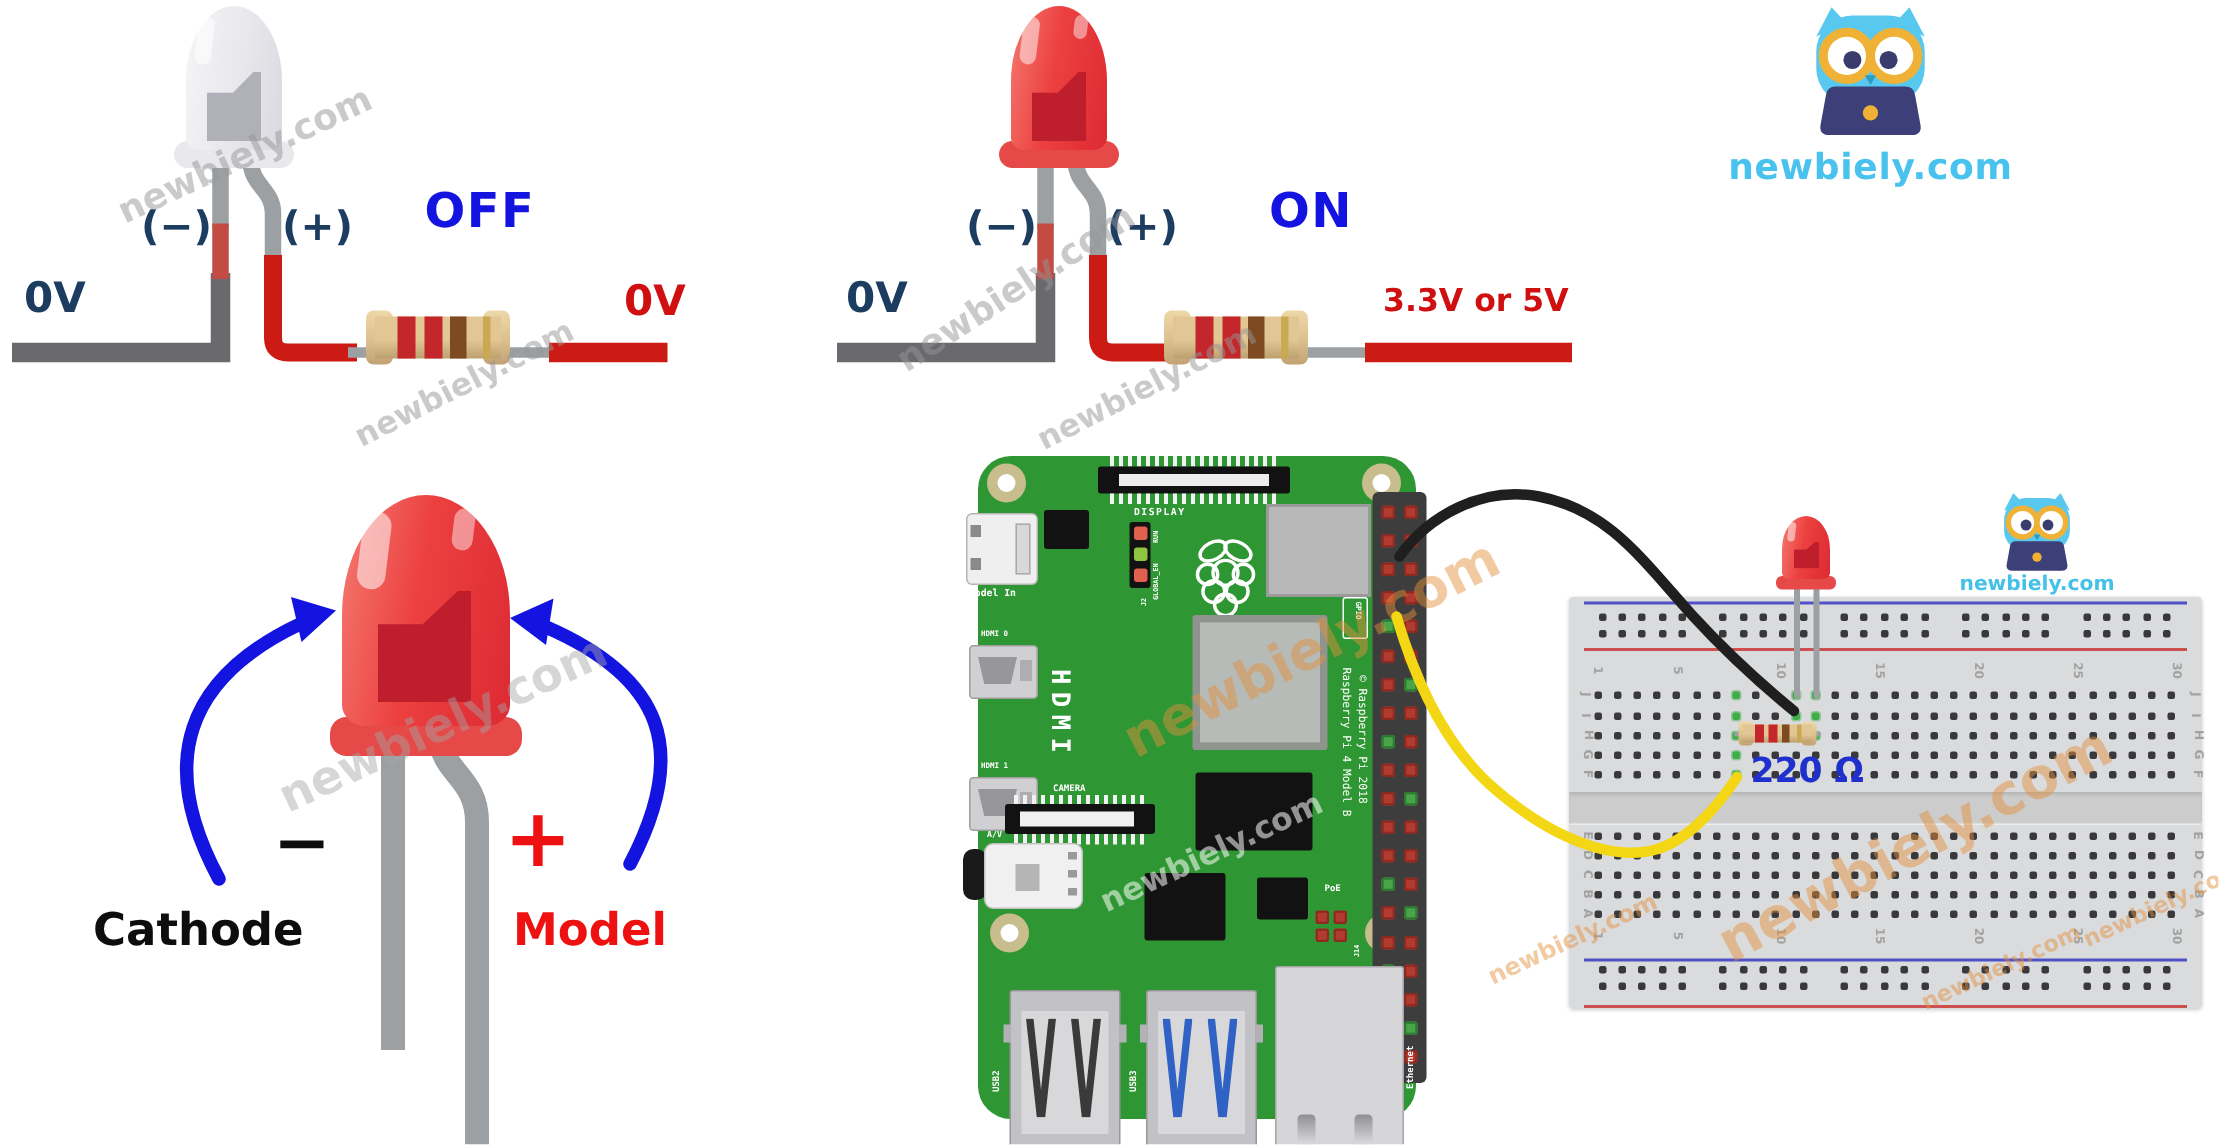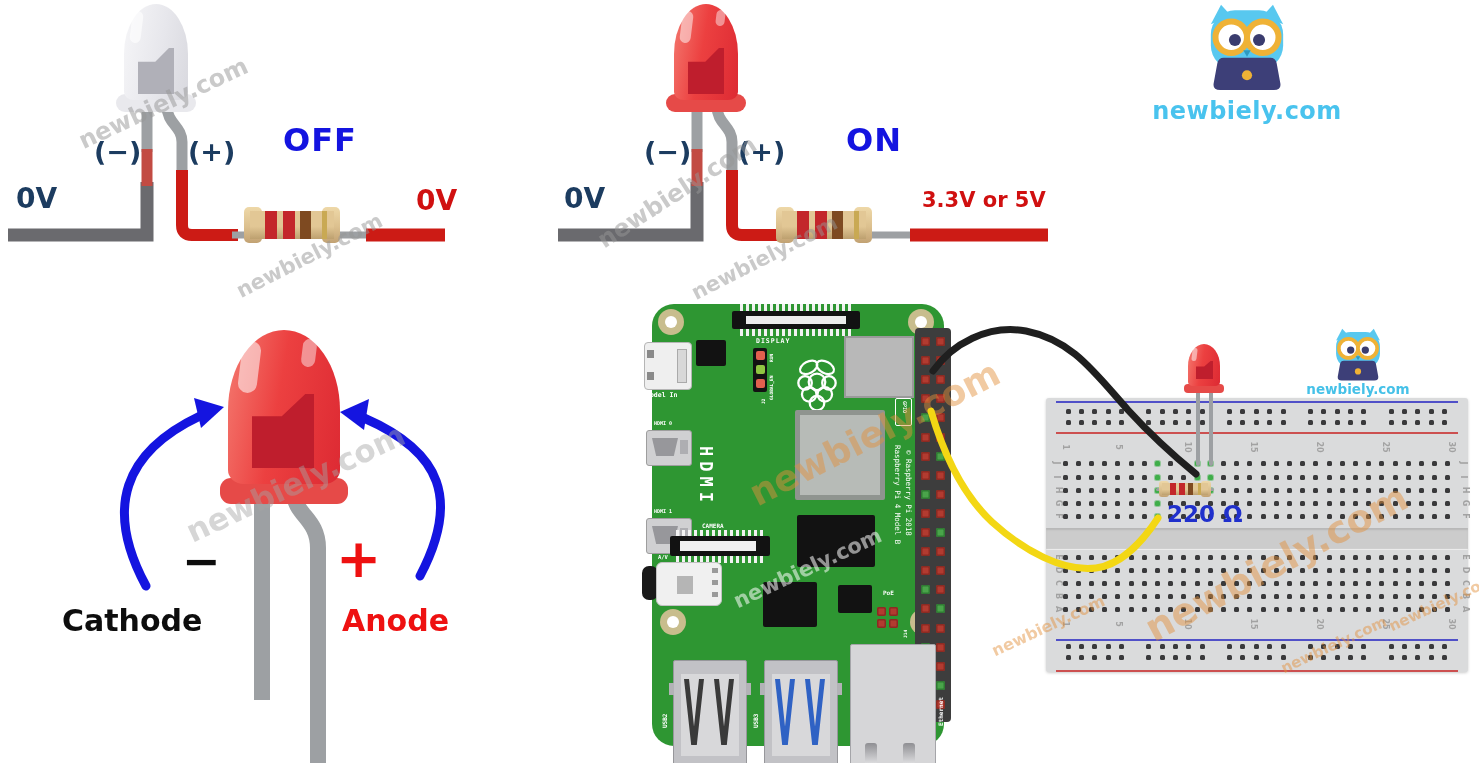--- a/index.html
+++ b/index.html
@@ -149,21 +149,21 @@
   <div class="led" style="left:228px;top:330px;width:112px;height:176px">
     <div class="flange" style="left:-8px;top:148px;width:128px;height:26px;background:#e64a48;border-radius:11px"></div>
     <div class="dome" style="width:112px;height:154px;background:linear-gradient(100deg,#f47a70,#ec4040 45%,#dd2a33);border-radius:56px 56px 16px 16px / 80px 80px 14px 14px"></div>
     <div class="chip" style="left:24px;top:64px;width:62px;height:74px;background:#bf1e2d"></div>
     <div class="shine" style="left:12px;top:11px;width:19px;height:52px;background:rgba(255,255,255,.55)"></div>
     <div class="shine" style="left:74px;top:9px;width:14px;height:28px;background:rgba(255,255,255,.45)"></div>
   </div>
   <div class="lbl blk" style="left:182px;top:538px;font-size:46px">−</div>
   <div class="lbl vivred" style="left:336px;top:532px;font-size:54px">+</div>
   <div class="lbl blk" style="left:62px;top:606px;font-size:30px">Cathode</div>
-  <div class="lbl vivred" style="left:342px;top:606px;font-size:30px">Anode</div>
+  <div class="lbl vivred" style="left:342px;top:606px;font-size:30px">Model</div>
 
   <div id="pi">
     <div class="hole-mt" style="left:6px;top:5px"></div>
     <div class="hole-mt" style="left:256px;top:5px"></div>
     <div class="hole-mt" style="left:8px;top:305px"></div>
     <div class="hole-mt" style="left:258px;top:305px"></div>
 
     <div class="comb" style="left:88px;top:0;width:112px"></div>
     <div class="chipblk" style="left:80px;top:7px;width:128px;height:18px"></div>
     <div class="abs" style="left:94px;top:12px;width:100px;height:8px;background:#ececec"></div>

